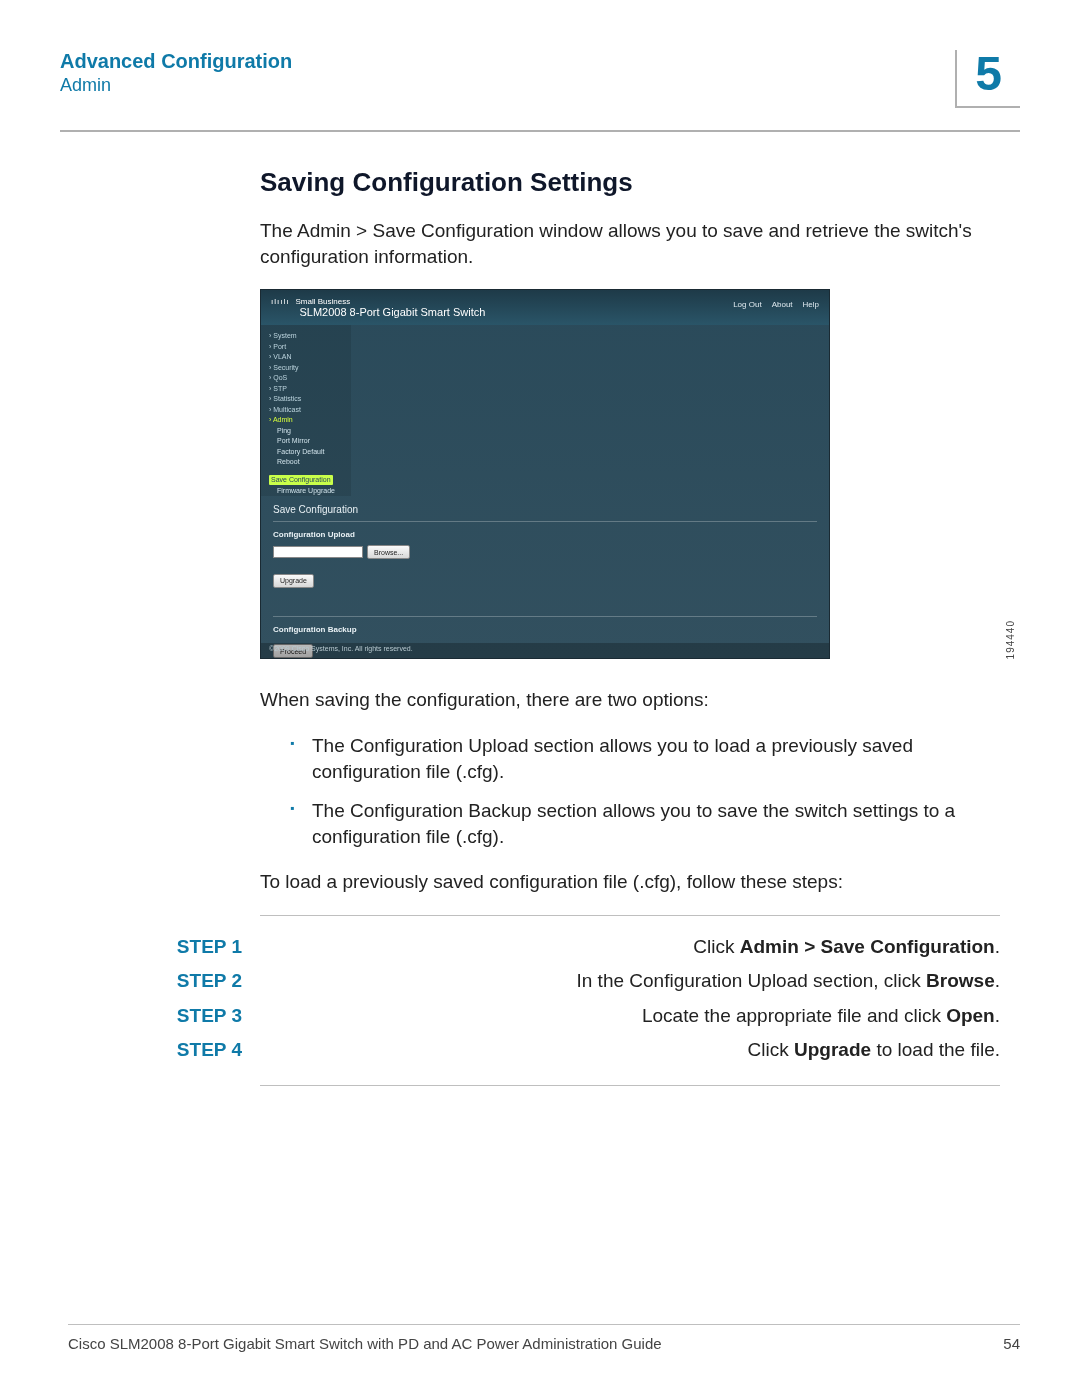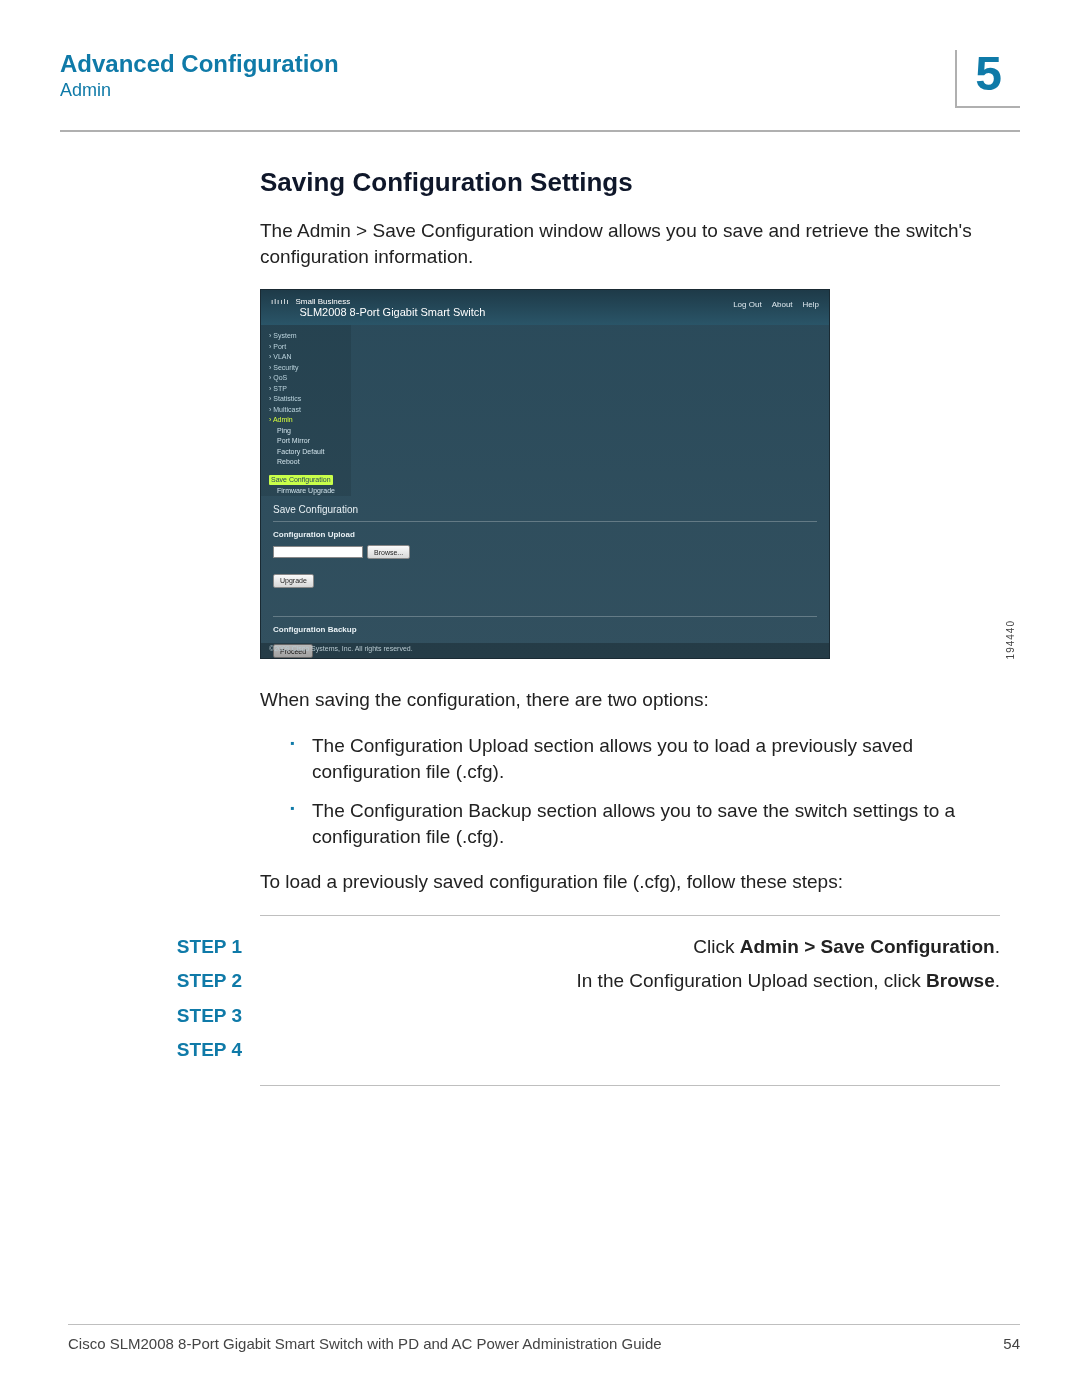--- a/index.html
+++ b/index.html
@@ -2,21 +2,21 @@
 <html><head>
 <meta charset="utf-8">
 <style>
   * { box-sizing: border-box; margin: 0; padding: 0; }
   html, body { width: 1080px; height: 1397px; background: #fff; font-family: Arial, Helvetica, sans-serif; color: #222; }
   .page { position: relative; width: 1080px; height: 1397px; padding: 50px 60px 40px 60px; }
 
   .hdr { margin-bottom: 8px; }
   .hdr-row { display: flex; align-items: flex-start; }
   .hdr-left { flex: 1; }
-  .hdr-title { color: #0f7aa8; font-weight: bold; font-size: 24px; margin-bottom: 2px; }
+  .hdr-title { color: #0f7aa8; font-weight: bold; font-size: 20px; margin-bottom: 2px; }
   .hdr-sub { color: #0f7aa8; font-size: 18px; font-weight: 400; }
   .chap-num { color: #0f7aa8; font-size: 48px; font-weight: bold; border-left: 2px solid #b0b0b0; border-bottom: 2px solid #b0b0b0; padding: 0 18px 8px 18px; line-height: 1; }
   .rule { border: none; border-top: 2px solid #b0b0b0; margin-top: 22px; }
 
   .content { margin-left: 200px; margin-right: 20px; margin-top: 35px; }
 
   .h2 { color: #0f172a; font-size: 26px; font-weight: bold; margin-bottom: 20px; }
   .para { font-size: 19px; line-height: 1.35; margin-bottom: 20px; }
 
   
@@ -151,23 +151,25 @@
       <div class="step-row">
         <div class="step-lbl">STEP 1</div>
         <div class="step-txt"><span>Click </span><span class="b">Admin &gt; Save Configuration</span><span>.</span></div>
       </div>
       <div class="step-row">
         <div class="step-lbl">STEP 2</div>
         <div class="step-txt"><span>In the Configuration Upload section, click </span><span class="b">Browse</span><span>.</span></div>
       </div>
       <div class="step-row">
         <div class="step-lbl">STEP 3</div>
+        <div class="step-txt"><span>Locate the appropriate file and click </span><span class="b">Open</span><span>.</span></div>
       </div>
       <div class="step-row">
         <div class="step-lbl">STEP 4</div>
+        <div class="step-txt"><span>Click </span><span class="b">Upgrade</span><span> to load the file.</span></div>
       </div>
       <hr style="margin-top:18px">
     </div>
 
   </div>
 
   <div class="footer">
     <hr>
     <div class="footer-row">
       <span class="ftxt">Cisco SLM2008 8-Port Gigabit Smart Switch with PD and AC Power Administration Guide</span>

